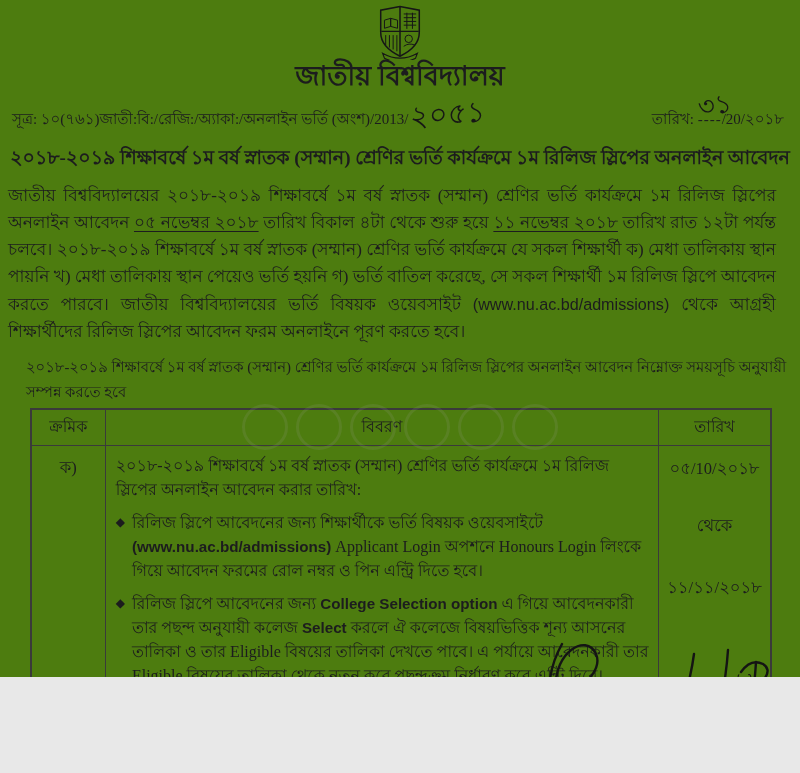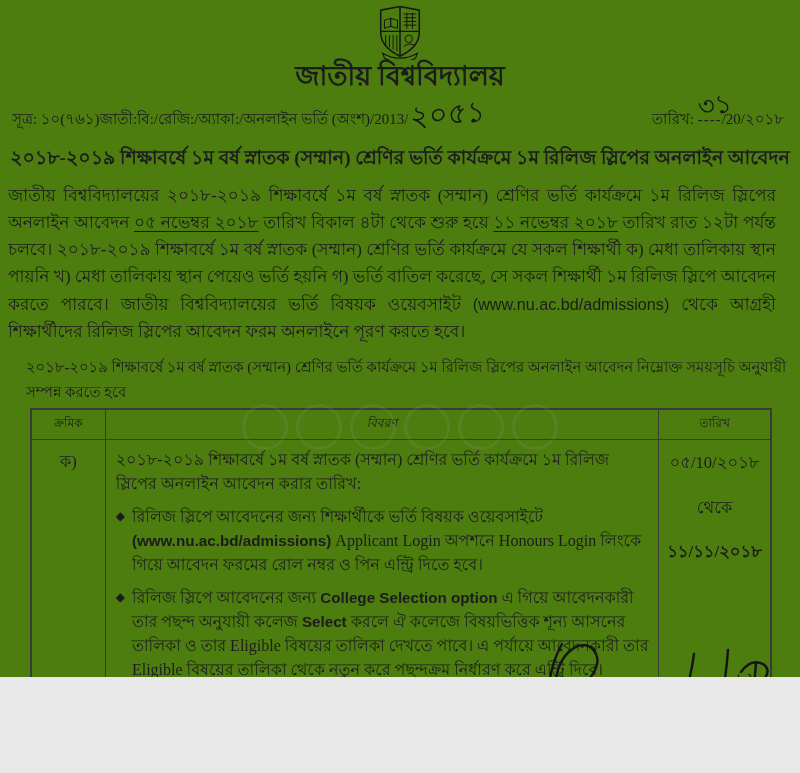--- a/index.html
+++ b/index.html
@@ -42,32 +42,32 @@
   .b { font-weight:bold; }
   .latin { font-family:"Liberation Sans","DejaVu Sans",sans-serif; font-size:0.95em; }
   
   .note { margin:10px 10px 3px 26px; font-size:14.8px; }
   
   table.sched {
     width:742px; margin-left:30px; border-collapse:collapse;
     border:2px solid #3a3a3a; table-layout:fixed;
   }
   table.sched th, table.sched td { border:1.6px solid #3a3a3a; }
-  th.h-serial { width:74px; } th.h-desc { width:552px;font-style:italic; } th.h-date { width:112px; }
-  table.sched th { font-weight:normal; font-size:12px; padding:4px 2px; height:30px; }
+  th.h-serial { width:74px; } th.h-desc { width:552px; } th.h-date { width:112px; }
+  table.sched th { font-weight:normal; font-size:16px; padding:4px 2px; height:30px; }
   td.c-serial { vertical-align:top; text-align:center; padding-top:9px; font-size:16.5px; }
   td.c-desc { vertical-align:top; padding:8px 8px 4px 10px; font-size:16px; line-height:1.5; height:272px; }
   td.c-date { vertical-align:top; text-align:center; padding-top:10px; font-size:16.5px; }
   .row-heading { margin-bottom:8px; }
   .bullet { display:flex; gap:7px; margin-top:9px; }
   .bullet .mk { flex:0 0 auto; font-size:12px; line-height:1.9; font-family:"DejaVu Sans",sans-serif; }
   .bullet.tight { margin-top:7px; }
   .date-from { }
-  .date-conn { margin-top:18px; }
-  .date-to { margin-top:17px;font-weight:bold; }
+  .date-conn { margin-top:30px; }
+  .date-to { margin-top:35px; }
   
   .watermark {
     position:absolute; left:238px; top:396px; width:360px; height:66px;
     opacity:0.5; pointer-events:none;
   }
   .watermark i {
     display:inline-block; width:46px; height:46px; margin:8px 4px;
     border:3px solid rgba(160,160,160,0.28); border-radius:50%;
   }
   

